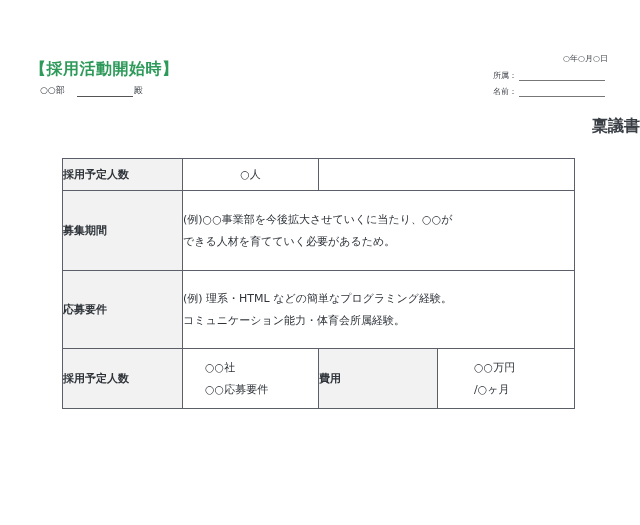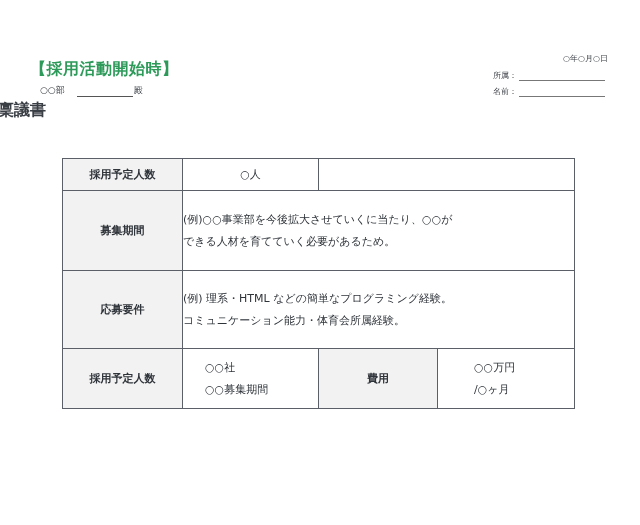--- a/index.html
+++ b/index.html
@@ -7,26 +7,26 @@
          font-family:"DejaVu Sans", "Liberation Sans", sans-serif; color:#333a40; }
   .heading { position:absolute; left:30px; top:29px; font-size:16px; font-weight:bold; color:#2e9a5a; letter-spacing:0.5px;margin-top:30px; }
   .addressee { position:absolute; left:40px; top:84px; font-size:9px; color:#3a3f45; display:flex; align-items:flex-end; }
   .addressee .dept { margin-right:12px; }
   .addressee .line { display:inline-block; width:56px; border-bottom:1px solid #555; height:9px; margin-right:1px; }
   .date { position:absolute; right:32px; top:53px; font-size:8px; color:#3a3f45; }
   .field { position:absolute; left:493px; font-size:8px; color:#3a3f45; display:flex; align-items:flex-end; }
   .field .line { display:inline-block; width:86px; border-bottom:1px solid #777; height:9px; margin-left:2px; }
   .field.f1 { top:70px; }
   .field.f2 { top:86px;align-items:center; }
-  .title { position:absolute; left:0; right:0; top:100px; text-align:left; font-size:16px; font-weight:bold; color:#3a3f45; padding-left:0; }
+  .title { position:absolute; left:0; right:0; top:116px; text-align:right; font-size:16px; font-weight:bold; color:#3a3f45; padding-left:0; }
   .title span { display:inline-block; margin-left:-2px; }
 
   table.form { position:absolute; left:62px; top:158px; width:512px; border-collapse:collapse; table-layout:fixed; }
   table.form td { border:1.5px solid #5b6068; font-size:11px; color:#2f343a; padding:0; vertical-align:middle; }
-  td.lbl { background:#f2f2f2; text-align:center; font-weight:bold; }
+  td.lbl { background:#f2f2f2; text-align:left; font-weight:bold; }
   td.val { background:#ffffff; text-align:center; }
   td.val.left { text-align:left; padding-left:22px; }
   td.small { font-size:7.5px; }
   td.para { text-align:left; padding-left:22px; line-height:22px; font-size:11.5px; }
   td.nob-r { border-right:none; }
   td.nob-l { border-left:none; }
   .stack { display:inline-block; text-align:left; line-height:22px; }
   .r1 td { height:31px; }
   .r2 td { height:32px; }
   .r3 td { height:79px; }
@@ -83,21 +83,21 @@
     <td class="para nob-l" colspan="3">
       <div>(例) 理系・HTML などの簡単なプログラミング経験。</div>
       <div>コミュニケーション能力・体育会所属経験。</div>
     </td>
   </tr>
   <tr class="r6">
     <td class="lbl nob-r">採用予定人数</td>
     <td class="val left nob-l">
       <div class="stack">
         <div>○○社</div>
-        <div>○○募集期間</div>
+        <div>○○応募要件</div>
       </div>
     </td>
     <td class="lbl nob-r">費用</td>
     <td class="val left nob-l" style="padding-left:36px">
       <div class="stack">
         <div>○○万円</div>
         <div>/○ヶ月</div>
       </div>
     </td>
   </tr>

